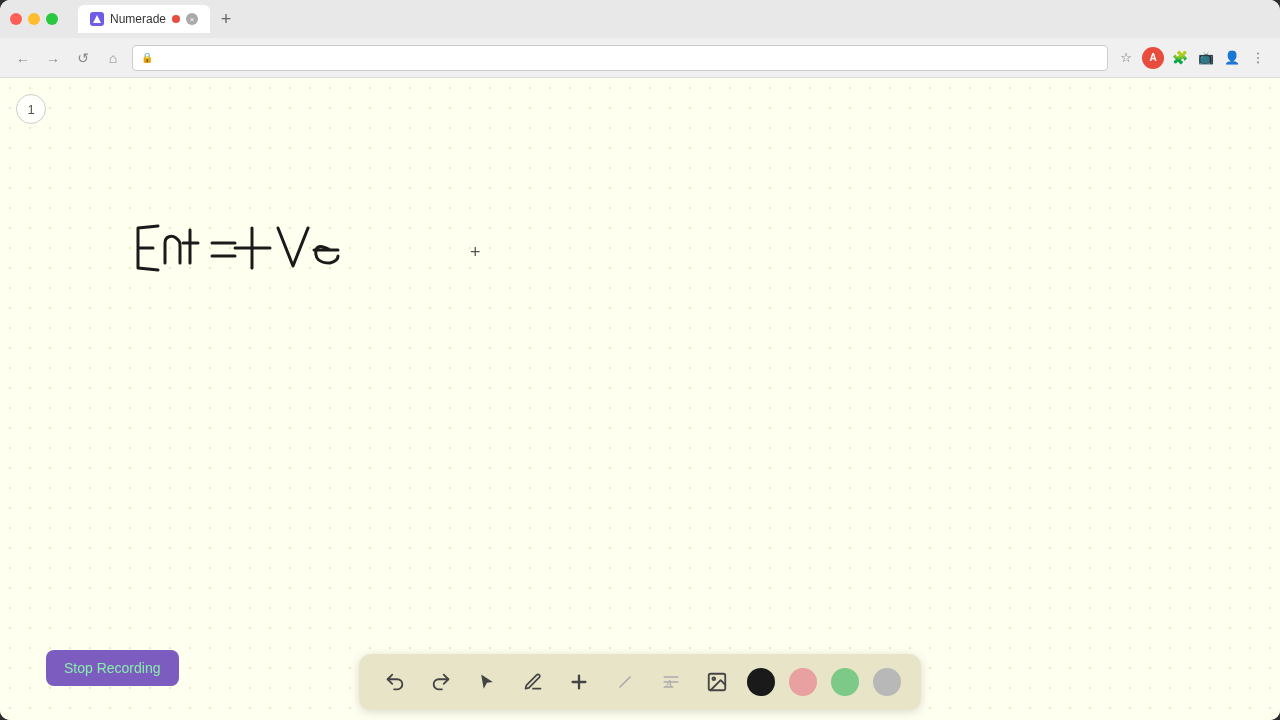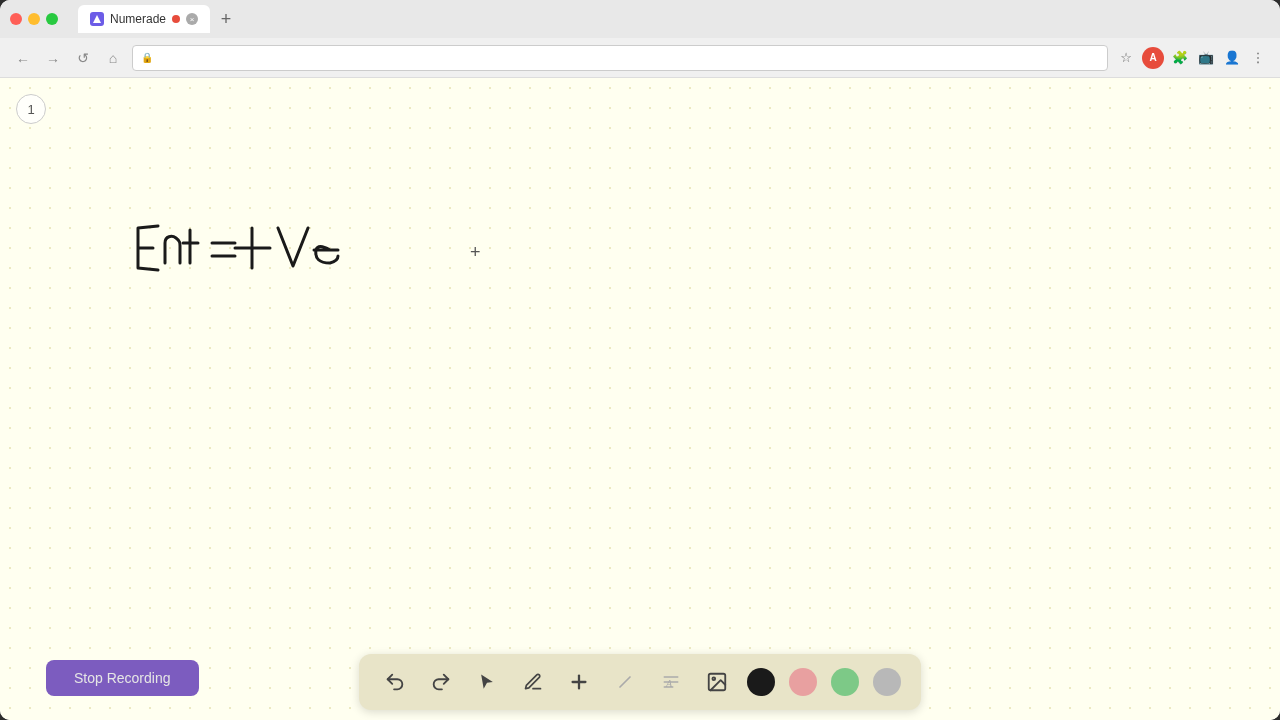--- a/index.html
+++ b/index.html
@@ -198,27 +198,27 @@
       cursor: pointer;
     }
     .color-black { background: #1a1a1a; }
     .color-pink { background: #e8a0a0; }
     .color-green { background: #7dc987; }
     .color-gray { background: #b8b8b8; }
 
     
     .stop-recording-btn {
       position: absolute;
-      bottom: 24px;
+      bottom: 34px;
       left: 46px;
       background: #7c5cbf;
-      color: #e5e5e5;
+      color: #86efac;
       border: none;
       border-radius: 8px;
-      padding: 10px 28px;
+      padding: 10px 18px;
       font-size: 14px;
       font-weight: 500;
       cursor: pointer;
       white-space: nowrap;
     }
 
     
     .hw-path {
       fill: none;
       stroke: #1a1a1a;

